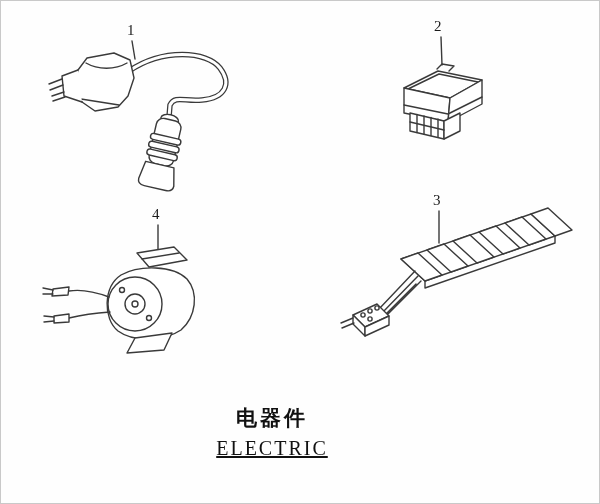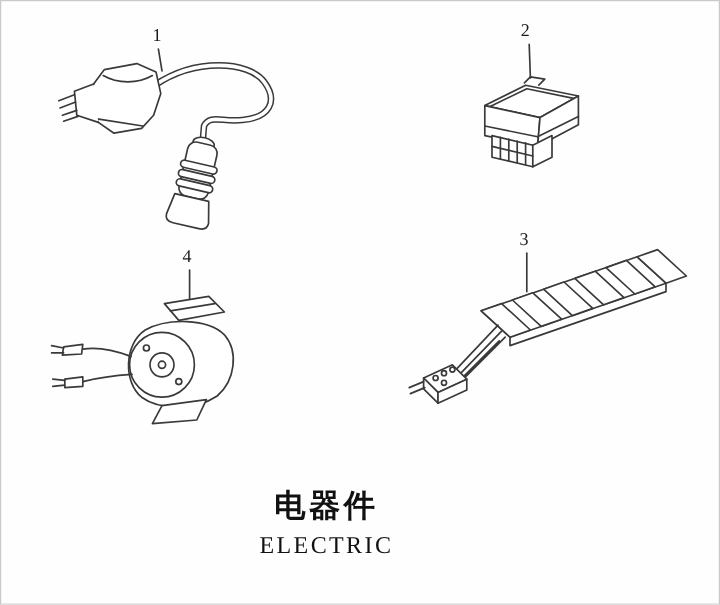--- a/index.html
+++ b/index.html
@@ -22,29 +22,30 @@
   }
   .caption {
     position:absolute;
     left:0; top:403px;
     width:542px;
     text-align:center;
     color:#111;
   }
   .caption .cn {
     font-family:Liberation Mono, monospace;
-    font-size:26px;
+    font-size:21px;
     font-weight:bold;
     letter-spacing:3px;
   }
   .caption .en {
     margin-top:5px;
     font-family:"Liberation Serif", serif;
     font-size:20px;
     letter-spacing:2px;
+    text-decoration:underline;
   }
 </style>
 </head>
 <body>
 
 <div class="page">
 
   <svg class="art" viewBox="0 0 600 504" xmlns="http://www.w3.org/2000/svg">
     <g stroke="#3a3a3a" fill="none" stroke-width="1.4" stroke-linejoin="round" stroke-linecap="round">
 

